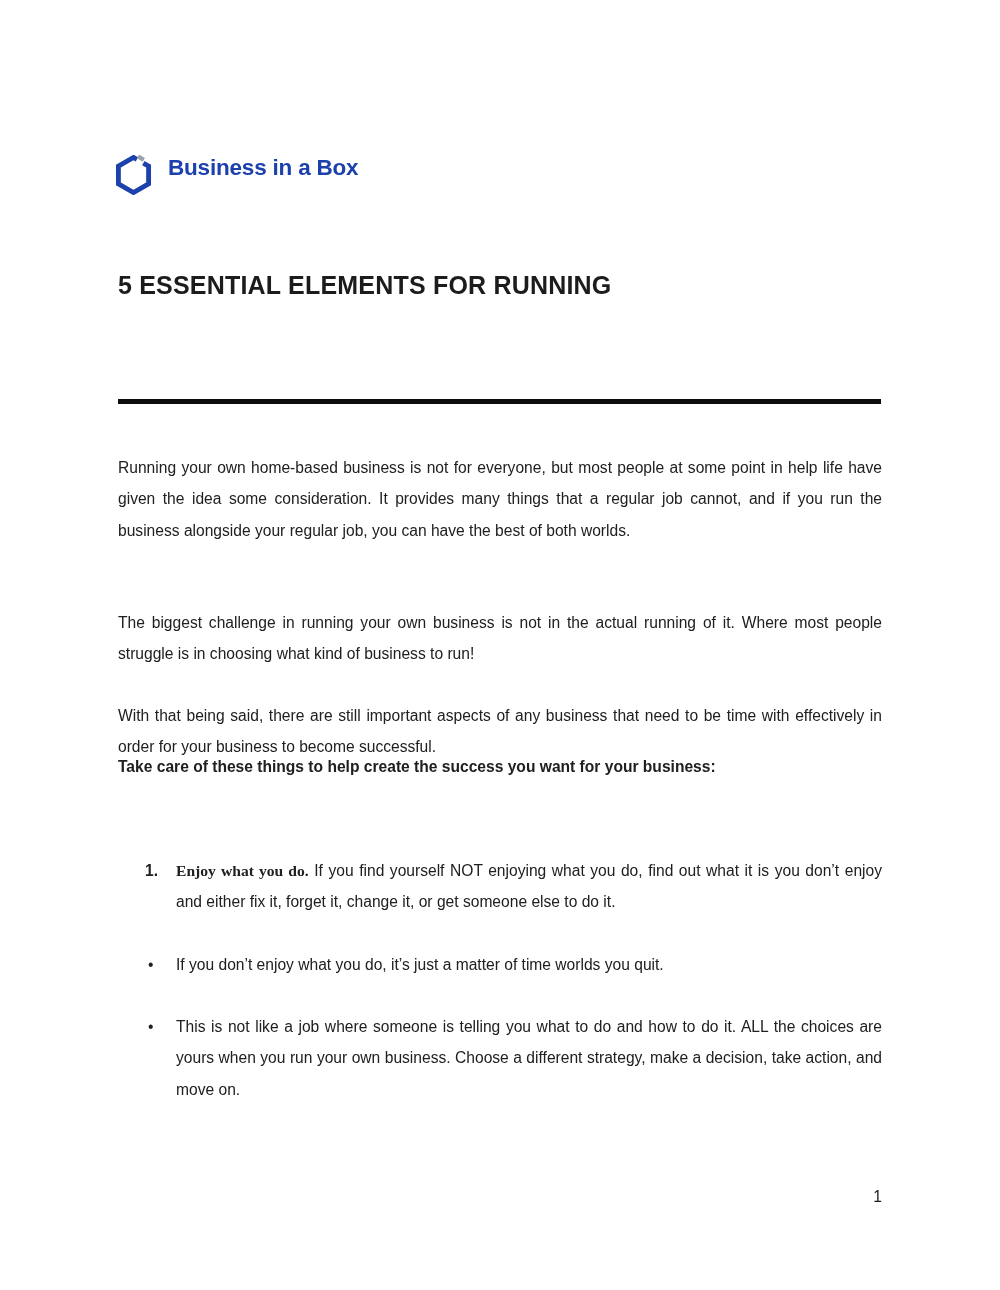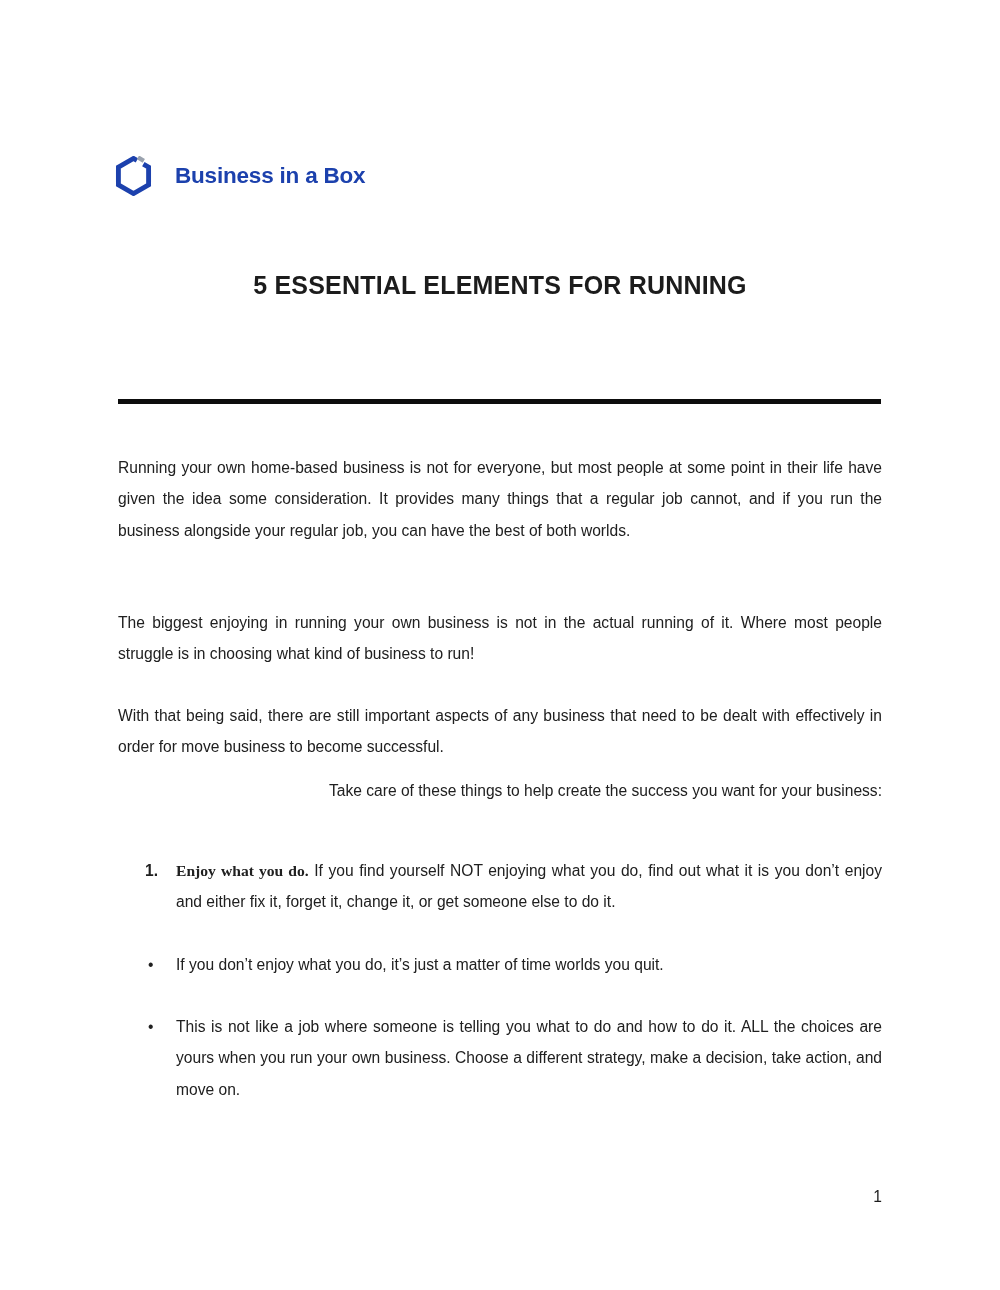--- a/index.html
+++ b/index.html
@@ -13,36 +13,35 @@
     font-family: "Liberation Sans", sans-serif;
     color: #202020;
     overflow: hidden;
   }
   .logo {
     position: absolute;
     left: 115px;
     top: 155px;
     height: 41px;
     display: flex;
-    align-items: center;
-    gap: 23px;
+    align-items: flex-start;
+    gap: 16px;
   }
   .logo-icon { width: 37px; height: 40px; display: block; }
   .logo-text {
     font-size: 22.5px;
     font-weight: bold;
     letter-spacing: -0.2px;
     white-space: nowrap;
   }
   .title {
     position: absolute;
     left: 118px;
     top: 264px;
     width: 764px;
-    text-align: center;
     font-size: 25px;
     font-weight: bold;
     line-height: 42px;
     color: #1c1c1c;
     letter-spacing: 0.2px;
   }
   .rule {
     position: absolute;
     left: 118px;
     top: 399px;
@@ -54,21 +53,21 @@
     position: absolute;
     left: 118px;
     width: 764px;
     font-size: 15.6px;
     line-height: 31.4px;
     text-align: justify;
   }
   .p1 { top: 452px; }
   .p2 { top: 607px; }
   .p3 { top: 700px; }
-  .lead-bold { top: 775px; font-weight: normal; text-align: right; }
+  .lead-bold { top: 751px; font-weight: bold; text-align: left; }
   .list-block {
     position: absolute;
     left: 145px;
     width: 737px;
     font-size: 15.6px;
     line-height: 31.4px;
     display: flex;
   }
   .num-item { top: 855px; }
   .bullet-1 { top: 949px; }
@@ -103,25 +102,25 @@
     </svg>
     <span class="logo-text" style="color:#1c41ad">Business in a Box</span>
   </div>
 
   <div class="title">
     <div>5 ESSENTIAL ELEMENTS FOR RUNNING</div>
   </div>
 
   <div class="rule"></div>
 
-  <p class="body-text p1">Running your own home-based business is not for everyone, but most people at some point in their life have given the idea some consideration. It provides many things that a regular job cannot, and if you run the business alongside your regular job, you can have the best of both worlds.</p>
+  <p class="body-text p1">Running your own home-based business is not for everyone, but most people at some point in help life have given the idea some consideration. It provides many things that a regular job cannot, and if you run the business alongside your regular job, you can have the best of both worlds.</p>
 
-  <p class="body-text p2">The biggest enjoying in running your own business is not in the actual running of it. Where most people struggle is in choosing what kind of business to run!</p>
+  <p class="body-text p2">The biggest challenge in running your own business is not in the actual running of it. Where most people struggle is in choosing what kind of business to run!</p>
 
-  <p class="body-text p3">With that being said, there are still important aspects of any business that need to be dealt with effectively in order for move business to become successful.</p>
+  <p class="body-text p3">With that being said, there are still important aspects of any business that need to be time with effectively in order for your business to become successful.</p>
 
   <p class="body-text lead-bold">Take care of these things to help create the success you want for your business:</p>
 
   <div class="list-block num-item">
     <span class="marker num">1.</span>
     <span class="list-text"><b class="lead-in">Enjoy what you do.</b> <span>If you find yourself NOT enjoying what you do, find out what it is you don’t enjoy and either fix it, forget it, change it, or get someone else to do it.</span></span>
   </div>
 
   <div class="list-block bullet-1">
     <span class="marker dot">•</span>

